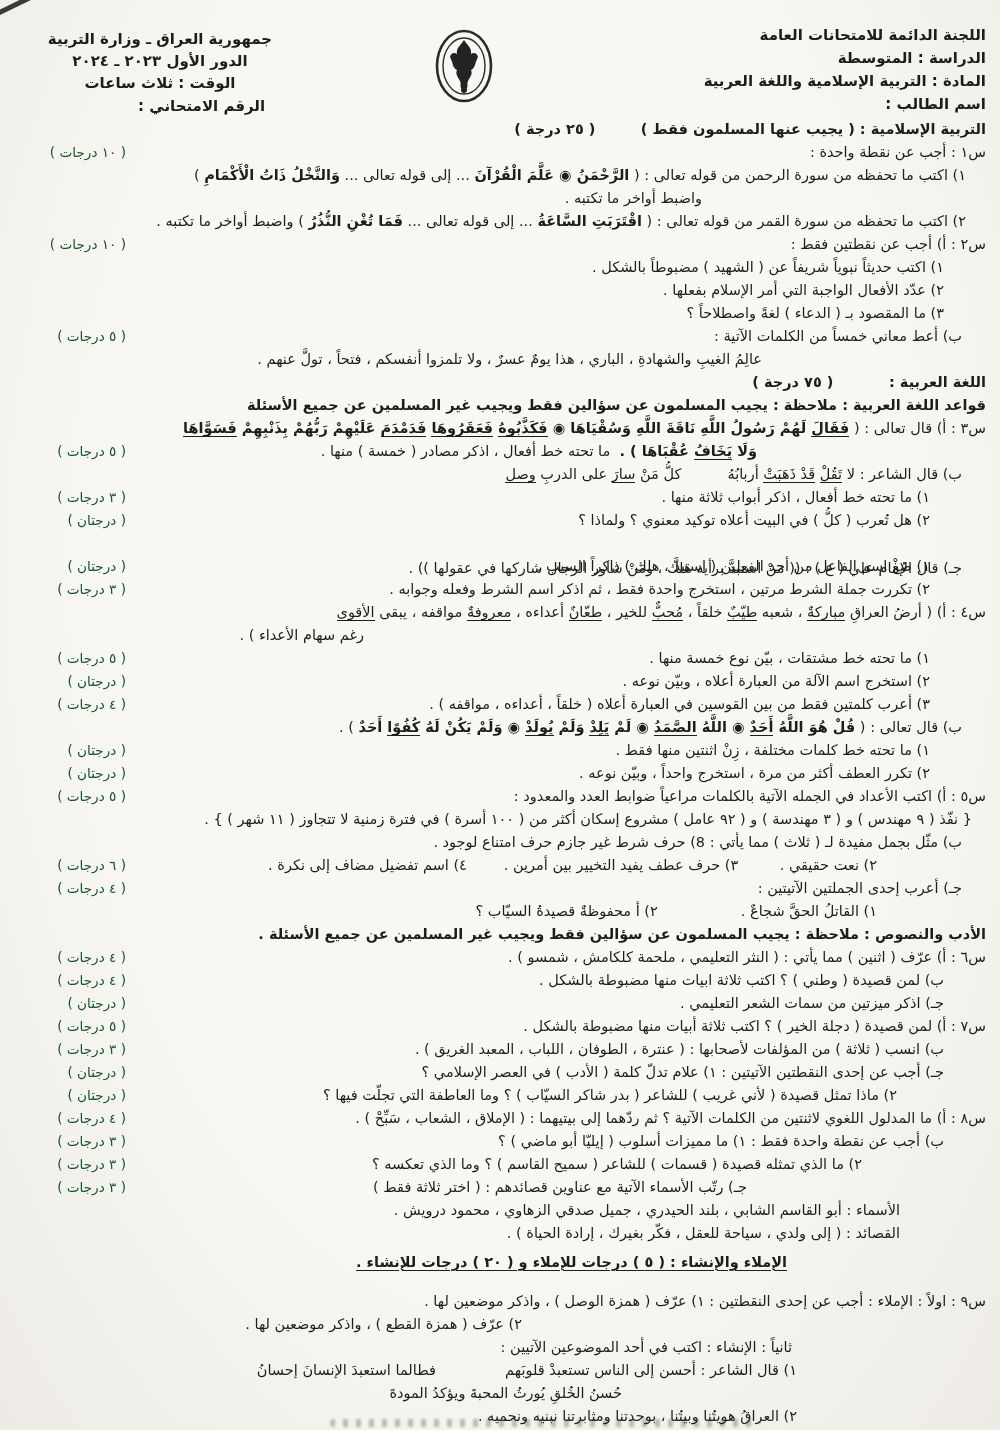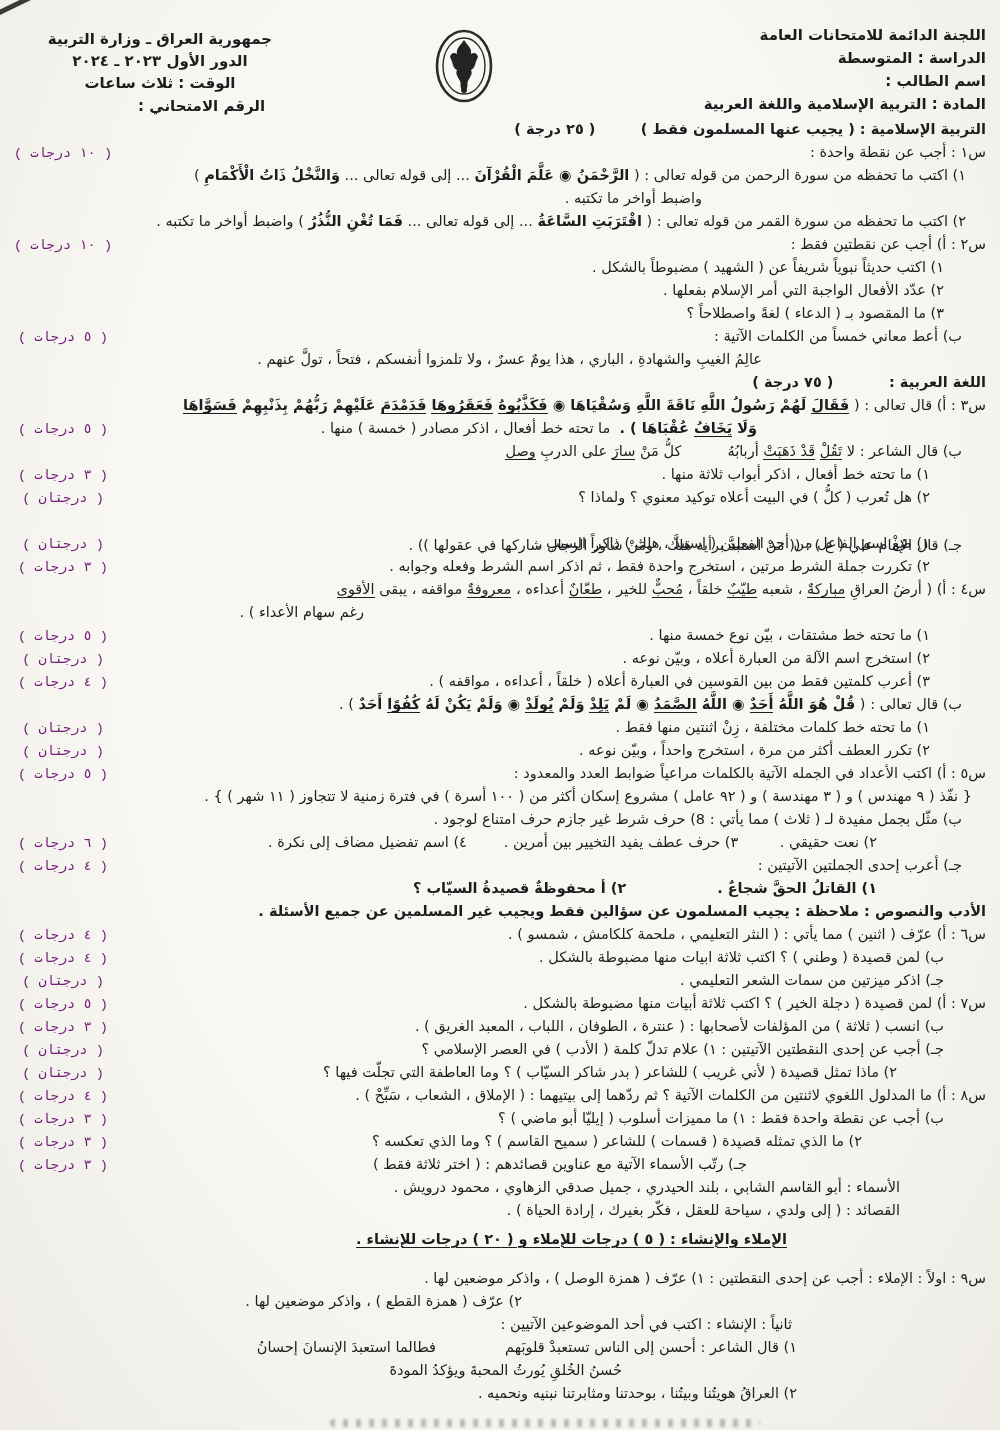--- a/index.html
+++ b/index.html
@@ -10,41 +10,41 @@
   }
   .corner-mark{position:absolute;top:3px;left:-12px;width:52px;height:5px;background:#1a1a1a;transform:rotate(-26deg);opacity:.85;}
   
   .h-right{position:absolute;top:24px;right:14px;direction:rtl;text-align:right;line-height:23px;font-size:15px;font-weight:700;}
   .h-left{position:absolute;top:28px;left:20px;width:280px;direction:rtl;text-align:center;line-height:22px;font-size:15px;font-weight:700;}
   .exam-no{margin-left:118px;margin-top:1px;text-align:left;font-weight:700;white-space:nowrap;}
   .seal{position:absolute;top:28px;left:434px;}
   
   #body{position:absolute;top:118px;left:0;right:8px;}
   .row{display:flex;align-items:baseline;height:23px;line-height:23px;}
-  .row .marks{width:126px;flex:none;direction:rtl;text-align:center;font-size:13.6px;white-space:nowrap;color:#701a75;font-family:Liberation Mono, monospace;}
+  .row .marks{width:126px;flex:none;direction:rtl;font-size:13.6px;white-space:nowrap;color:#14532d;}
   .row .text{flex:1;direction:rtl;text-align:right;white-space:pre;font-size:14.5px;}
   .bold .text{font-weight:700;}
   .uline .text{text-decoration:underline;text-underline-offset:3px;}
   .b{font-weight:700;}
   .u{border-bottom:1.5px solid #1d1d1d;}
   .smudge{position:absolute;bottom:3px;left:330px;width:430px;height:8px;border-radius:4px;
     background:repeating-linear-gradient(90deg, rgba(45,45,45,.28) 0 5px, transparent 5px 13px);
     filter:blur(1.3px);}
 </style>
 </head>
 <body>
 
 <div class="corner-mark"></div>
 
 <div>
   <div class="h-right">
     <div>اللجنة الدائمة للامتحانات العامة</div>
     <div>الدراسة : المتوسطة</div>
+    <div>المادة : التربية الإسلامية واللغة العربية</div>
     <div>اسم الطالب :</div>
-    <div>المادة : التربية الإسلامية واللغة العربية</div>
   </div>
 
   <svg class="seal" width="60" height="78" viewBox="0 0 60 78" aria-hidden="true">
     <ellipse cx="30" cy="38" rx="27" ry="35" fill="none" stroke="#2b2b2b" stroke-width="2.6"></ellipse>
     <ellipse cx="30" cy="38" rx="21" ry="28" fill="none" stroke="#2b2b2b" stroke-width="1.4"></ellipse>
     <path fill="#232323" d="M30 12c4 6 8 8 7 14 3-2 6-1 7 3-4 8-2 10-7 13 2 4-1 7-3 11-2 4 2 6-4 9-6-3-2-5-4-9-2-4-5-7-3-11-5-3-3-5-7-13 1-4 4-5 7-3-1-6 3-8 7-14z"></path>
     <circle cx="30" cy="62" r="3" fill="#232323"></circle>
   </svg>
 
   <div class="h-left">
@@ -97,20 +97,24 @@
       <div class="text" dir="rtl" style="padding-right: 30px;">ب) أعط معاني خمساً من الكلمات الآتية :</div>
     </div>
     <div class="row">
       <span class="marks"></span>
       <div class="text" dir="rtl" style="padding-right: 230px;">عالِمُ الغيبِ والشهادةِ ، الباري ، هذا يومٌ عسرٌ ، ولا تلمزوا أنفسكم ، فتحاً ، تولَّ عنهم .</div>
     </div>
     <div class="row bold">
       <span class="marks"></span>
       <div class="text" dir="rtl" style="padding-right: 6px;">اللغة العربية :           ( ٧٥ درجة )</div>
     </div>
+    <div class="row bold">
+      <span class="marks"></span>
+      <div class="text" dir="rtl" style="padding-right: 6px;">قواعد اللغة العربية : ملاحظة : يجيب المسلمون عن سؤالين فقط ويجيب غير المسلمين عن جميع الأسئلة</div>
+    </div>
     <div class="row">
       <span class="marks"></span>
       <div class="text" dir="rtl" style="padding-right: 6px;"><span>س٣ : أ) قال تعالى : ( </span><span class="u b">فَقَالَ</span><span class="b"> لَهُمْ رَسُولُ اللَّهِ نَاقَةَ اللَّهِ وَسُقْيَاهَا ◉ </span><span class="u b">فَكَذَّبُوهُ</span><span class="b"> </span><span class="u b">فَعَقَرُوهَا</span><span class="b"> </span><span class="u b">فَدَمْدَمَ</span><span class="b"> عَلَيْهِمْ رَبُّهُمْ بِذَنْبِهِمْ </span><span class="u b">فَسَوَّاهَا</span></div>
     </div>
     <div class="row">
       <span class="marks">( ٥ درجات )</span>
       <div class="text" dir="rtl" style="padding-right: 235px;"><span class="b">وَلَا </span><span class="u b">يَخَافُ</span><span class="b"> عُقْبَاهَا ) .</span><span>  ما تحته خط أفعال ، اذكر مصادر ( خمسة ) منها .</span></div>
     </div>
     <div class="row">
       <span class="marks"></span>
@@ -183,21 +187,21 @@
     <div class="row">
       <span class="marks">( ٦ درجات )</span>
       <div class="text" dir="rtl" style="padding-right: 115px;">٢) نعت حقيقي .         ٣) حرف عطف يفيد التخيير بين أمرين .        ٤) اسم تفضيل مضاف إلى نكرة .</div>
     </div>
     <div class="row">
       <span class="marks">( ٤ درجات )</span>
       <div class="text" dir="rtl" style="padding-right: 30px;">جـ) أعرب إحدى الجملتين الآتيتين :</div>
     </div>
     <div class="row">
       <span class="marks"></span>
-      <div class="text" dir="rtl" style="padding-right: 115px; font-weight: bold;">١) القاتلُ الحقَّ شجاعٌ .                  ٢) أ محفوظةٌ قصيدةُ السيّاب ؟</div>
+      <div class="text" dir="rtl" style="padding-right: 115px;">١) القاتلُ الحقَّ شجاعٌ .                  ٢) أ محفوظةٌ قصيدةُ السيّاب ؟</div>
     </div>
     <div class="row bold">
       <span class="marks"></span>
       <div class="text" dir="rtl" style="padding-right: 6px;">الأدب والنصوص : ملاحظة : يجيب المسلمون عن سؤالين فقط ويجيب غير المسلمين عن جميع الأسئلة .</div>
     </div>
     <div class="row">
       <span class="marks">( ٤ درجات )</span>
       <div class="text" dir="rtl" style="padding-right: 6px;">س٦ : أ) عرّف ( اثنين ) مما يأتي : ( النثر التعليمي ، ملحمة كلكامش ، شمسو ) .</div>
     </div>
     <div class="row">

